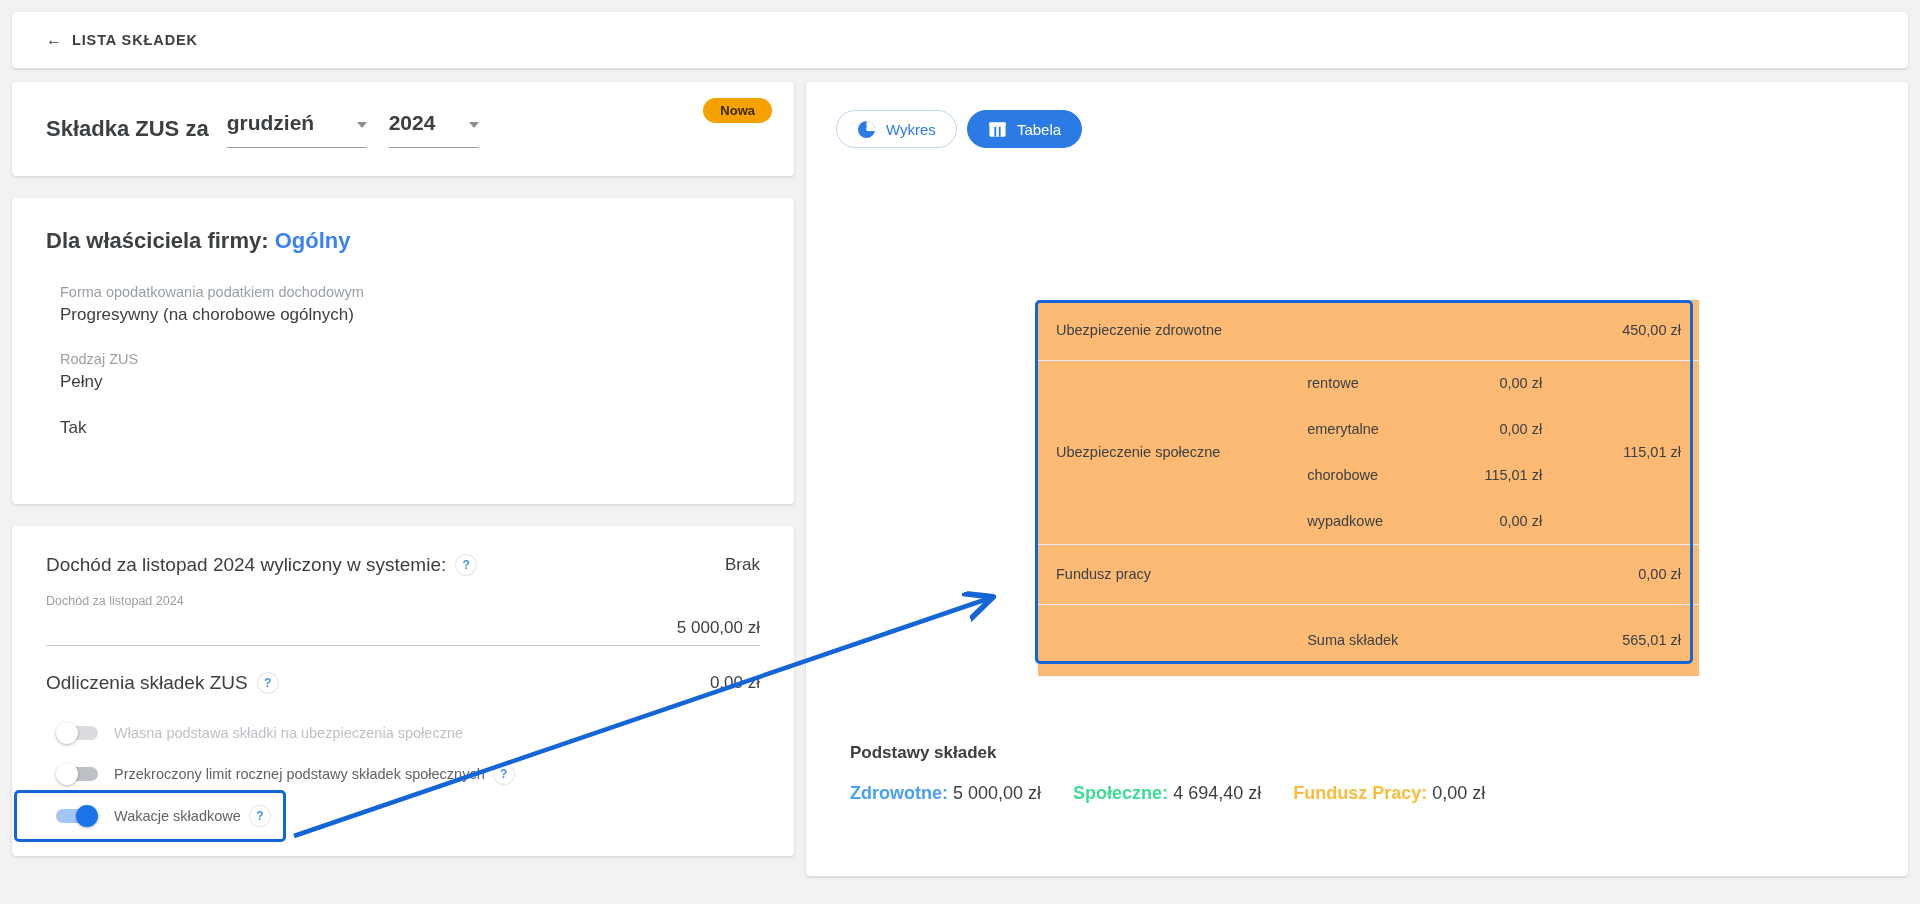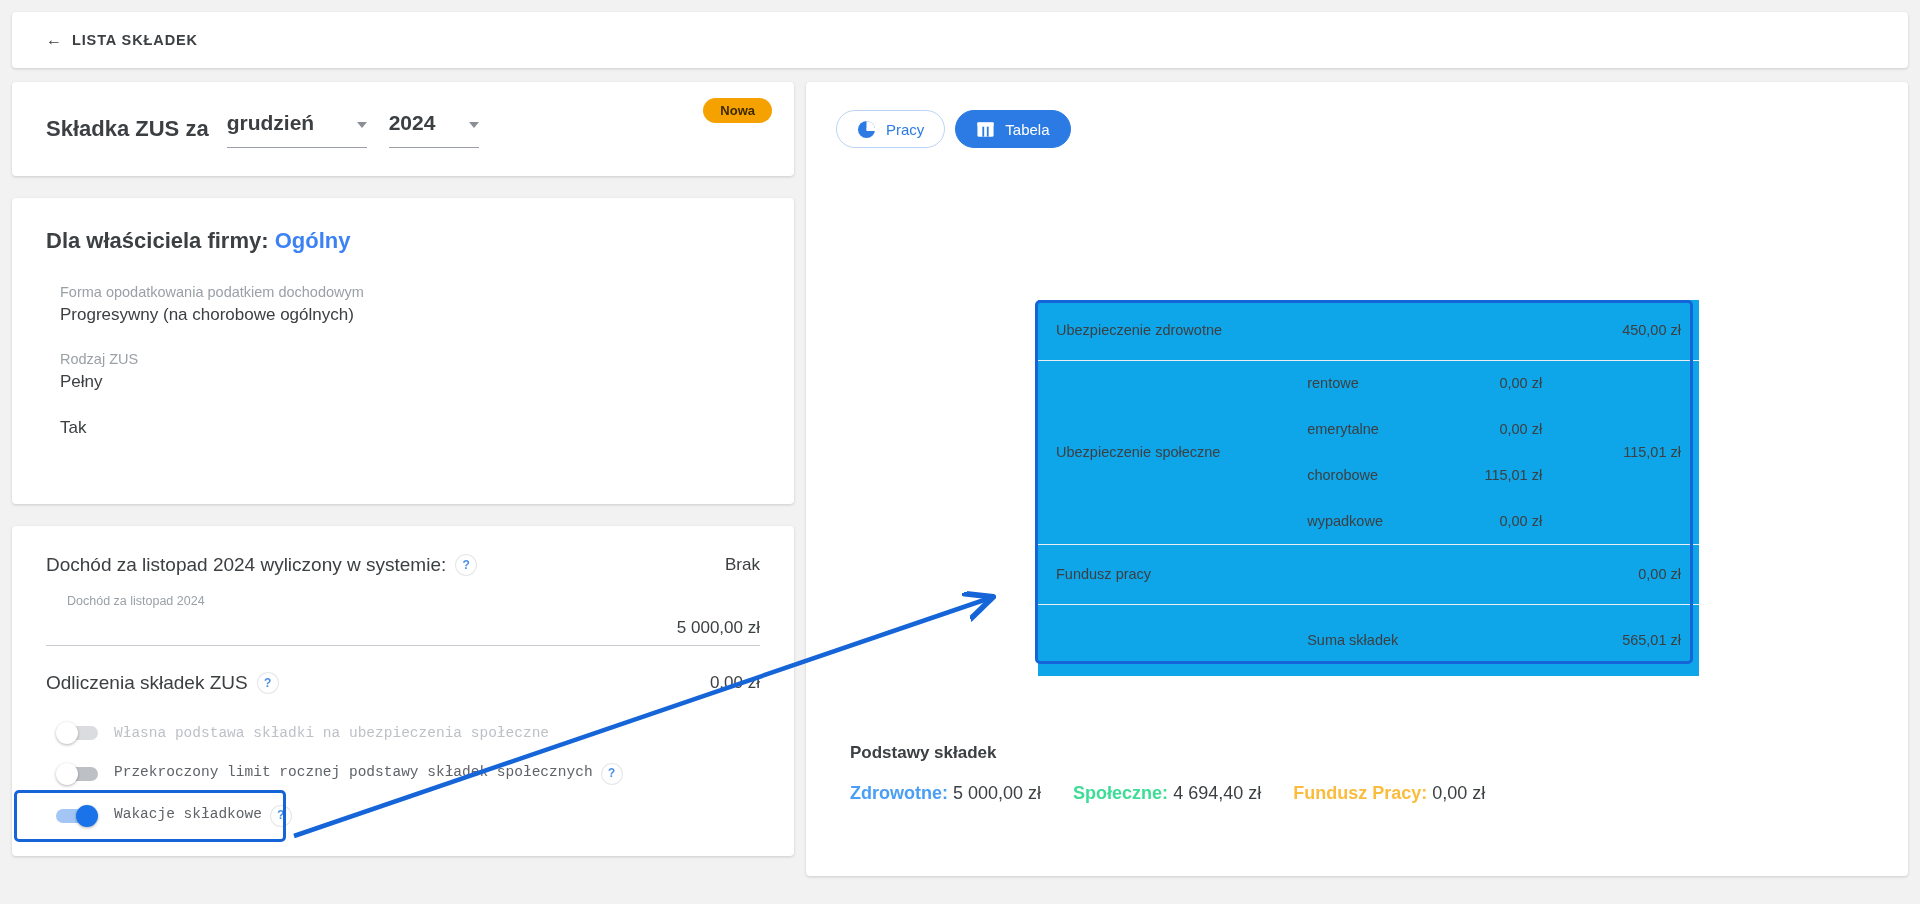--- a/index.html
+++ b/index.html
@@ -175,21 +175,20 @@
     display: inline-flex;
     align-items: center;
     justify-content: center;
     cursor: pointer;
     flex: 0 0 auto;
   }
   .sub-label {
     font-size: 12.5px;
     color: #9aa0a6;
     margin-top: 18px;
-    margin-left: 21px;
   }
   .amount-line {
     margin-top: 10px;
     border-bottom: 1px solid #c9ccd0;
     padding-bottom: 7px;
     text-align: right;
     font-size: 17px;
     color: #3c4043;
   }
   .deduction-row { margin-top: 26px; }
@@ -224,22 +223,22 @@
     background: #ffffff;
     box-shadow: 0 1px 3px rgba(0,0,0,.3);
   }
   .toggle.on .track { background: #a3c6f5; left: 0; }
   .toggle.on .knob { left: 20px; background: #1a73e8; box-shadow: 0 1px 3px rgba(0,0,0,.3); }
   .toggle.disabled .track { background: #dadce0; }
   .toggle-label {
     font-size: 14.5px;
     color: #5f6368;
     display: flex;
+    align-items: center;
     gap: 9px;
-    font-family: Liberation Mono, monospace;
   }
   .toggle-label.muted { color: #bdc1c6; }
 
   .highlight-box {
     position: absolute;
     border: 3px solid #1565d8;
     border-radius: 5px;
     pointer-events: none;
   }
 
@@ -286,21 +285,21 @@
   
   .table-wrap {
     position: absolute;
     left: 232px;
     top: 218px;
     width: 661px;
   }
   table.zus {
     width: 100%;
     border-collapse: collapse;
-    background: #0ea5e9;
+    background: #fdba74;
   }
   table.zus td {
     font-size: 14.5px;
     color: #3c4043;
     padding: 0 18px;
     vertical-align: middle;
   }
   table.zus tr.sep td { border-top: 1px solid #eceff1; }
   .c-name { width: 38%; }
   .c-sub  { width: 21%; color: #3c4043; }
@@ -452,21 +451,21 @@
   <div class="right-col">
     <div class="card card-right">
 
       <div class="view-toggle">
         <span class="pill inactive">
           <svg width="19" height="19" viewBox="0 0 20 20">
             <circle cx="10" cy="10" r="9" fill="#2c7be5"></circle>
             <path d="M10 10 L10 1 A9 9 0 0 1 19 10 Z" fill="#ffffff"></path>
             <rect x="10" y="8.4" width="9.4" height="3.2" fill="#ffffff"></rect>
           </svg>
-          <span>Pracy</span>
+          <span>Wykres</span>
         </span>
 
         <span class="pill active">
           <svg width="19" height="19" viewBox="0 0 20 20">
             <rect x="1.5" y="2.5" width="17" height="15" rx="1.2" fill="#ffffff"></rect>
             <rect x="1.5" y="2.5" width="17" height="3.6" fill="#ffffff"></rect>
             <rect x="6.7" y="7" width="1.9" height="10.5" fill="#2c7be5"></rect>
             <rect x="11.4" y="7" width="1.9" height="10.5" fill="#2c7be5"></rect>
           </svg>
           <span>Tabela</span>

